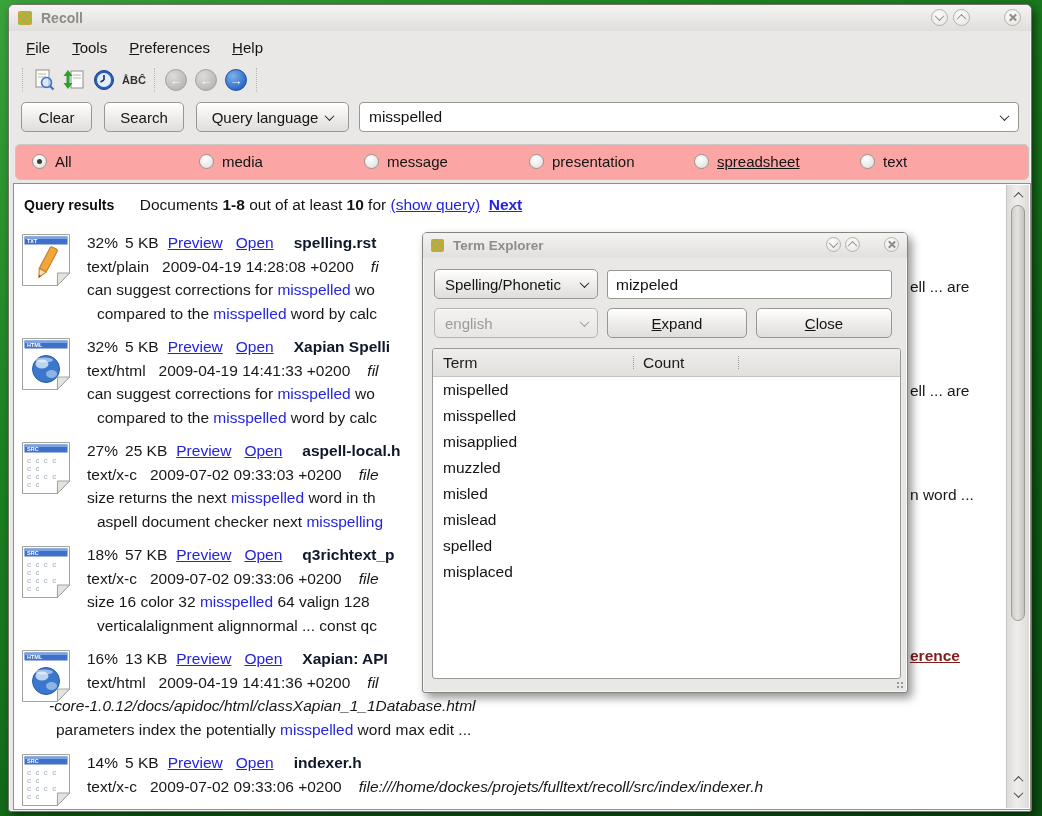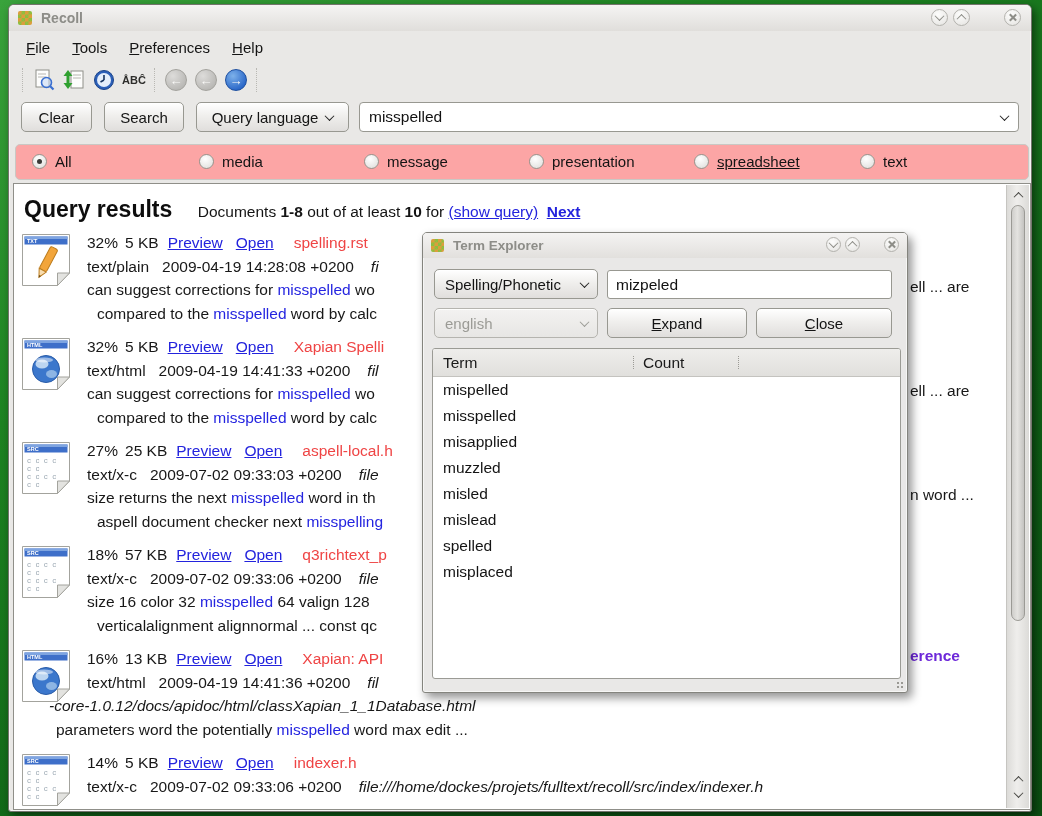--- a/index.html
+++ b/index.html
@@ -56,40 +56,40 @@
   .filterbar{position:absolute;left:6px;top:139px;width:1014px;height:36px;background:#fca5a5;
     border:1px solid #c9c8c4;border-radius:5px;box-sizing:border-box;}
   .radio-wrap{position:absolute;top:8px;display:flex;align-items:center;gap:8px;font-size:15px;color:#141414;}
   .radio{width:15px;height:15px;border-radius:50%;border:1px solid #96958e;box-sizing:border-box;
     background:radial-gradient(circle at 40% 30%,#ffffff,#dddcd9);position:relative;}
   .radio.sel::after{content:"";position:absolute;left:4px;top:4px;width:5px;height:5px;border-radius:50%;background:#3a3a37;}
   
   .results{position:absolute;left:4px;top:178px;width:1018px;height:627px;background:#fff;
     border:1px solid #8f8f89;box-sizing:border-box;overflow:hidden;}
   .qr{position:absolute;left:10px;top:12px;white-space:nowrap;}
-  .qrtitle{font-weight:bold;font-size:23px;color:#0d0d0d;}
+  .qrtitle{font-weight:bold;font-size:14px;color:#0d0d0d;}
   .qrstats{font-size:15.5px;color:#141414;margin-left:21px;}
   .lnk{color:#2323dd;text-decoration:underline;cursor:pointer;}
   .lnk.b{font-weight:bold;}
   .result{position:absolute;left:0;width:1016px;height:104px;}
   .ricon{position:absolute;left:6px;top:2px;}
   .rlines{position:absolute;left:73px;top:1px;font-size:15.5px;color:#181818;line-height:23.5px;white-space:nowrap;}
   .rline .result-percent{margin-right:7px;}
   .rline .result-size{margin-right:9px;}
   .rline .plink{margin-right:13px;}
-  .rline .result-title{font-weight:normal;margin-left:7px;color:#ef4444;text-align:right;}
+  .rline .result-title{font-weight:bold;margin-left:7px;color:#0f172a;text-align:right;}
   .rline .result-mime{margin-right:13px;}
   .rline .result-date{margin-right:17px;}
   .it{font-style:italic;}
   .hl{color:#2525e0;}
   .rline.abs + .rline.abs{margin-left:10px;}
   .hang .rline.abs{margin-left:-38px;}
   .hang .rline.abs + .rline.abs{margin-left:-31px;}
   .rfrag{position:absolute;left:896px;font-size:15.5px;color:#181818;white-space:nowrap;}
-  .rfrag.b{font-weight:bold;color:#6d28d9;}
+  .rfrag.b{font-weight:bold;color:#7f1d1d;text-decoration:underline;}
   
   .scrollbar{position:absolute;right:1px;top:1px;width:22px;height:623px;
     background:linear-gradient(90deg,#dcdbd8,#efeeec 45%,#dcdbd8);border-left:1px solid #c6c5c1;}
   .sb-arrow{position:absolute;left:5px;width:12px;height:12px;display:flex;align-items:center;justify-content:center;}
   .sb-arrow .chev{border-color:#4a4a46;}
   .sb-thumb{position:absolute;left:4px;top:20px;width:14px;height:416px;border-radius:7px;
     border:1px solid #9b9a95;background:linear-gradient(90deg,#cfcecb,#e4e3e0 45%,#c4c3c0);box-sizing:border-box;}
   
   .dialog{position:absolute;left:413px;top:227px;width:486px;height:461px;background:#e9e8e7;
     border:1px solid #84847e;border-radius:5px 5px 3px 3px;box-sizing:border-box;
@@ -330,21 +330,21 @@
               <text x="7" y="11" font-size="5.5" fill="#fff" font-weight="bold" font-family="Liberation Sans, sans-serif">HTML</text>
               <circle cx="26" cy="33" r="13.5" fill="#3b77cc" stroke="#2a5ca8"></circle>
               <ellipse cx="22" cy="28" rx="6.5" ry="4.5" fill="#c3daf2" opacity="0.95"></ellipse>
               <ellipse cx="31.5" cy="38" rx="5.5" ry="4" fill="#9cc0e8" opacity="0.85"></ellipse>
               <ellipse cx="24" cy="24" rx="9" ry="2.6" fill="rgba(255,255,255,0.5)"></ellipse>
             </svg>
             <div class="rlines hang">
               <div class="rline"><span class="result-percent">16%</span><span class="result-size">13 KB</span><a class="lnk plink">Preview</a><a class="lnk plink">Open</a><span class="result-title">Xapian: API</span></div>
               <div class="rline"><span class="result-mime">text/html</span><span class="result-date">2009-04-19 14:41:36 +0200</span><span class="it">fil</span></div>
               <div class="rline abs"><span class="it">-core-1.0.12/docs/apidoc/html/classXapian_1_1Database.html</span></div>
-              <div class="rline abs"><span>parameters word the potentially </span><span class="hl">misspelled</span><span> word max edit ...</span></div>
+              <div class="rline abs"><span>parameters index the potentially </span><span class="hl">misspelled</span><span> word max edit ...</span></div>
             </div>
             <div class="rfrag b" style="top: 1px;">erence</div>
           </div>
           <div class="result" style="top: 566px;">
             <svg width="52" height="56" viewBox="0 0 52 56" class="ricon">
               <path d="M2.5,2.5 H49.5 V41 L37.5,53.5 H2.5 Z" fill="#ffffff" stroke="#a3a39d"></path>
               <path d="M49.5,41 L37.5,53.5 L37.5,41 Z" fill="#e3e3e0" stroke="#a3a39d"></path>
               <rect x="4.5" y="4.5" width="43" height="8" fill="#3e6fc9"></rect>
               <rect x="4.5" y="4.5" width="43" height="2.5" fill="#7ea4e0"></rect>
               <text x="7" y="11" font-size="5.5" fill="#fff" font-weight="bold" font-family="Liberation Sans, sans-serif">SRC</text>

